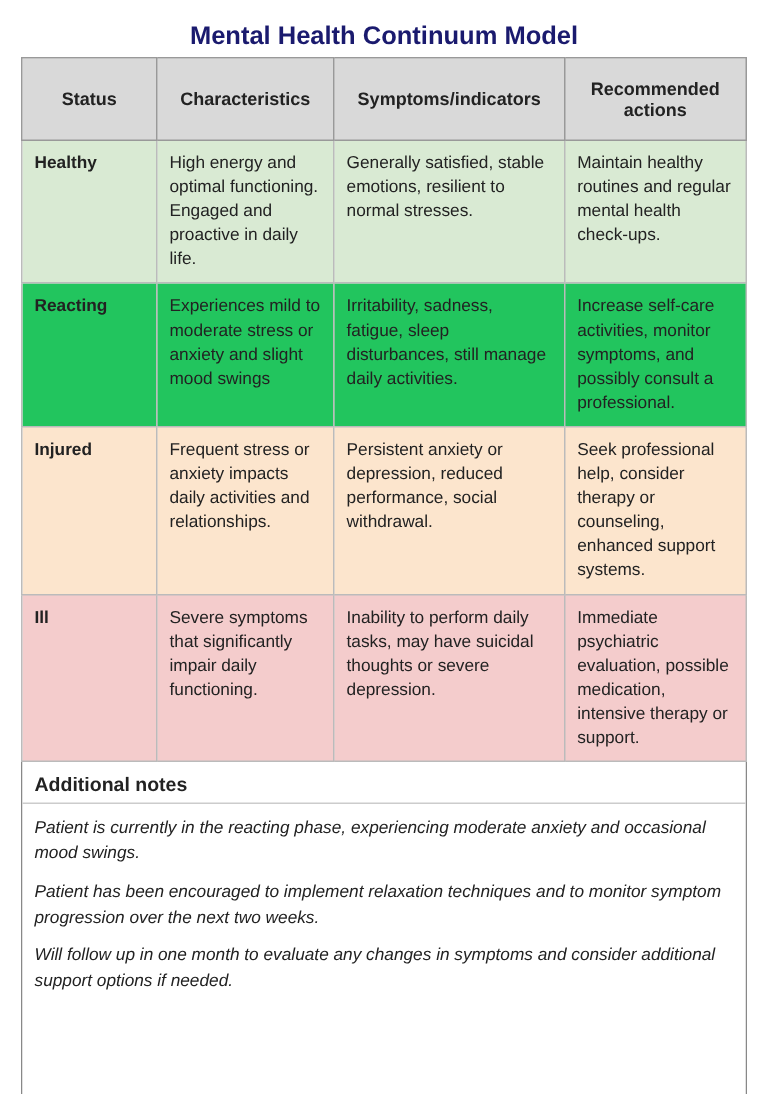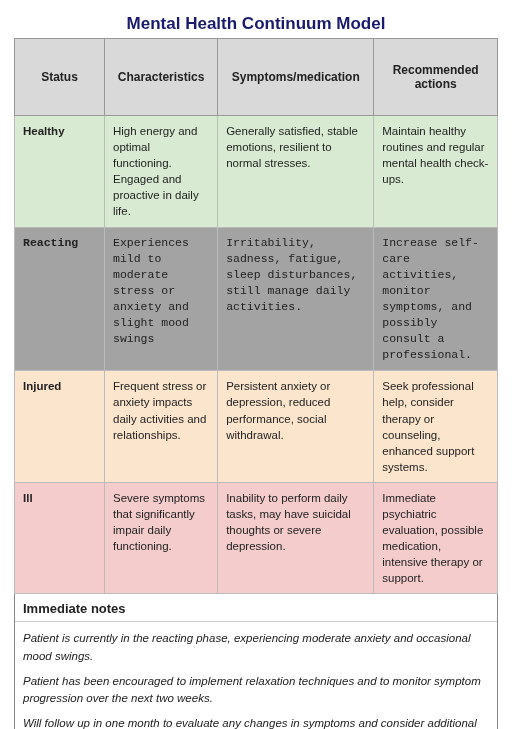--- a/index.html
+++ b/index.html
@@ -28,42 +28,42 @@
     }
     .main-table {
       width: 100%;
       border-collapse: collapse;
       border: 1.5px solid #888;
       margin-bottom: 0;
     }
     .main-table th {
       background: #d9d9d9;
       border: 1px solid #999;
-      padding: 24px 6px;
+      padding: 13px 6px;
       font-weight: bold;
       font-size: 12px;
       text-align: center;
       vertical-align: middle;
     }
     .main-table td {
       border: 1px solid #bbb;
       padding: 7px 8px;
       vertical-align: top;
       font-size: 11.5px;
       line-height: 1.4;
     }
     .status-cell {
       font-weight: bold;
       font-size: 13px;
       vertical-align: middle;
       width: 90px;
       margin-left: 39px;
     }
     .row-healthy td { background: #d9ead3; }
-    .row-reacting td { background: #a3a3a3; font-family: Liberation Mono, monospace; }
+    .row-reacting td { background: #22c55e; }
     .row-injured td { background: #fce5cd; }
     .row-ill td { background: #f4cccc; }
     .notes-section {
       border: 1.5px solid #888;
       border-top: none;
       padding: 0;
     }
     .notes-header {
       font-weight: bold;
       font-size: 13px;
@@ -87,21 +87,21 @@
 <body>
 
 <div class="page-wrapper">
   <div class="page-title">Mental Health Continuum Model</div>
 
   <table class="main-table">
     <thead>
       <tr>
         <th>Status</th>
         <th>Characteristics</th>
-        <th>Symptoms/medication</th>
+        <th>Symptoms/indicators</th>
         <th>Recommended actions</th>
       </tr>
     </thead>
     <tbody id="table-body">
     <tr class="row-healthy">
     <td class="status-cell">Healthy</td>
     <td>High energy and optimal functioning. Engaged and proactive in daily life.</td>
     <td>Generally satisfied, stable emotions, resilient to normal stresses.</td>
     <td>Maintain healthy routines and regular mental health check-ups.</td>
   </tr>
@@ -120,21 +120,21 @@
         <tr class="row-ill">
     <td class="status-cell">Ill</td>
     <td>Severe symptoms that significantly impair daily functioning.</td>
     <td>Inability to perform daily tasks, may have suicidal thoughts or severe depression.</td>
     <td>Immediate psychiatric evaluation, possible medication, intensive therapy or support.</td>
   </tr>
       </tbody>
   </table>
 
   <div class="notes-section">
-    <div class="notes-header">Immediate notes</div>
+    <div class="notes-header">Additional notes</div>
     <div class="notes-body" id="notes-body">
         <p>Patient is currently in the reacting phase, experiencing moderate anxiety and occasional mood swings.</p>
         <p>Patient has been encouraged to implement relaxation techniques and to monitor symptom progression over the next two weeks.</p>
         <p>Will follow up in one month to evaluate any changes in symptoms and consider additional support options if needed.</p>
       </div>
   </div>
 
 </div>
 
 </body></html>

